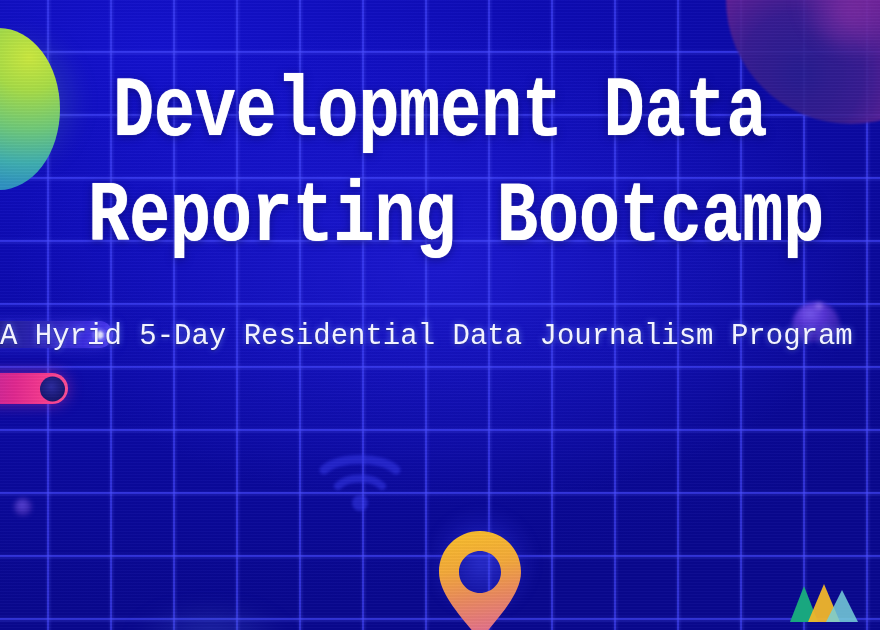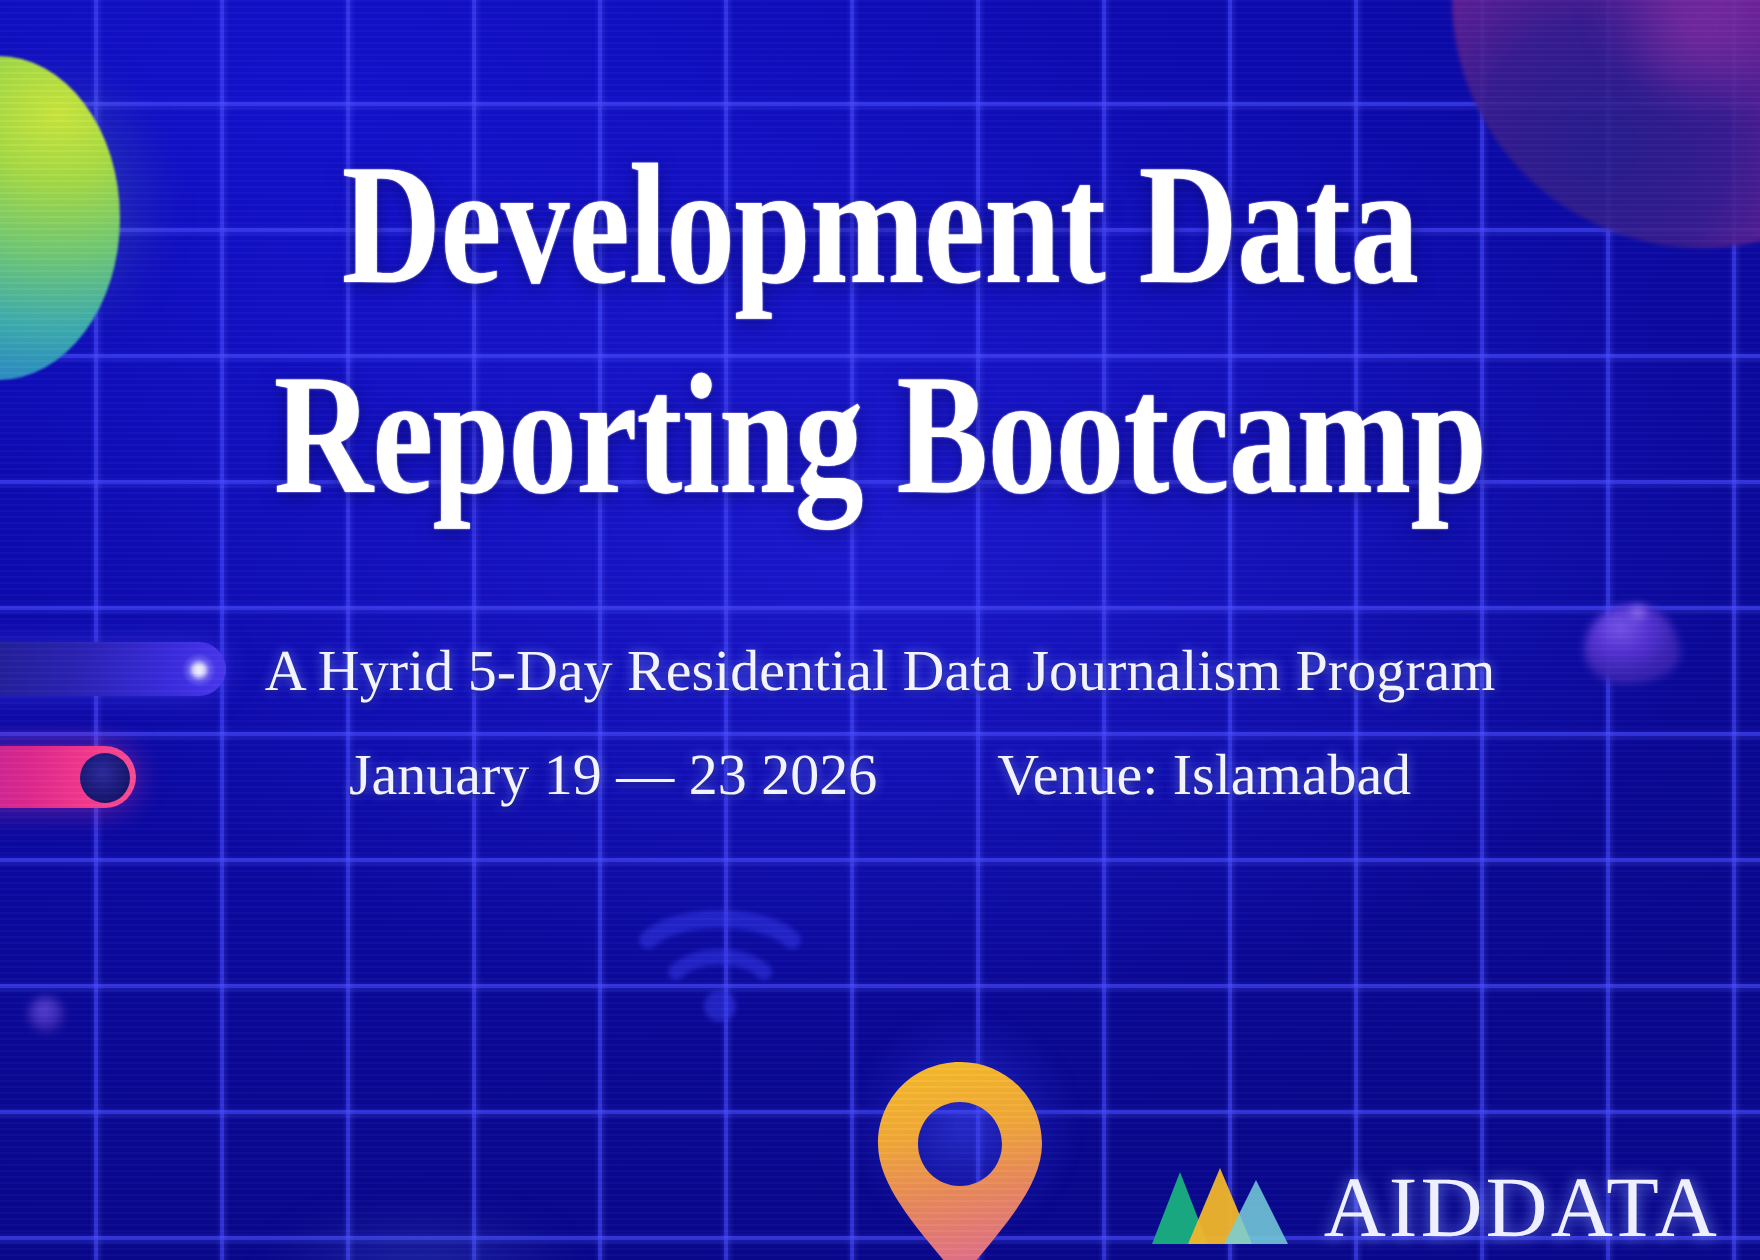--- a/index.html
+++ b/index.html
@@ -6,21 +6,21 @@
     margin: 0;
     padding: 0;
     background: #000;
   }
   #poster {
     position: relative;
     width: 880px;
     height: 630px;
     overflow: hidden;
     background: #ef4444;
-    font-family: Liberation Serif, serif;
+    font-family: Liberation Mono, monospace;
     isolation: isolate;
   }
 
   
   .bg-base {
     position: absolute;
     inset: 0;
     background:
       radial-gradient(120% 90% at 18% 8%, #1412cf 0%, #0d0bb4 38%, #09088f 100%);
   }
@@ -242,21 +242,21 @@
     white-space: nowrap;
     text-shadow:
       0 0 1px rgba(255,255,255,.9),
       0 2px 10px rgba(10,10,90,.55);
   }
   .title .line { display: block; }
 
   .sub {
     position: absolute;
     left: 0; right: 0;
-    text-align: center;
+    text-align: left;
     color: #f2f3ff;
     font-weight: 400;
     white-space: nowrap;
     text-shadow: 0 0 6px rgba(120,140,255,.75), 0 1px 2px rgba(6,6,70,.6);
   }
   .sub-1 { top: 320px; font-size: 29px; }
   .sub-2 { top: 372px; font-size: 29px; }
   .sub-3 { top: 431px; font-size: 29px; }
   .sub-2 .gap { display: inline-block; width: 46px; }
 
@@ -334,32 +334,26 @@
   <div class="scanline"></div>
 
   <div class="content">
     <div class="title">
       <span class="line">Development Data</span>
       <span class="line">Reporting Bootcamp</span>
     </div>
 
     <div class="sub sub-1">A Hyrid 5-Day Residential Data Journalism Program</div>
 
-    <div class="sub sub-2">
-      <span>January 19 — 23 2026</span>
-      <span class="gap"></span>
-      <span>Venue: Islamabad</span>
-    </div>
 
   </div>
 
   <div class="logo">
     <div class="logo-mark">
       <svg viewBox="0 0 72 44" aria-hidden="true">
         <path d="M16 4 L30 40 L2 40 Z" fill="#19a77f"></path>
         <path d="M36 2 L52 40 L20 40 Z" fill="#f0b62a" opacity="0.95"></path>
         <path d="M54 8 L70 40 L38 40 Z" fill="#77cfd8" opacity="0.85"></path>
       </svg>
     </div>
-    <div class="logo-word">AIDDATA</div>
   </div>
 
 </div>
 
 </body></html>

